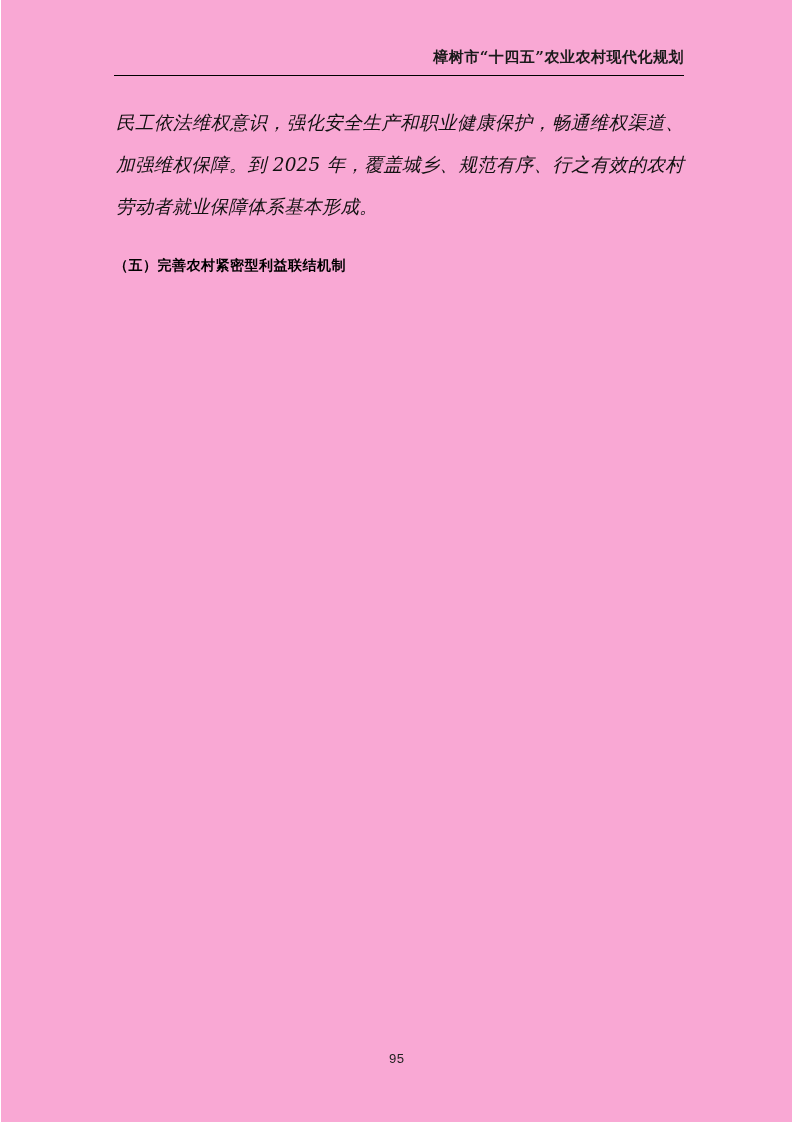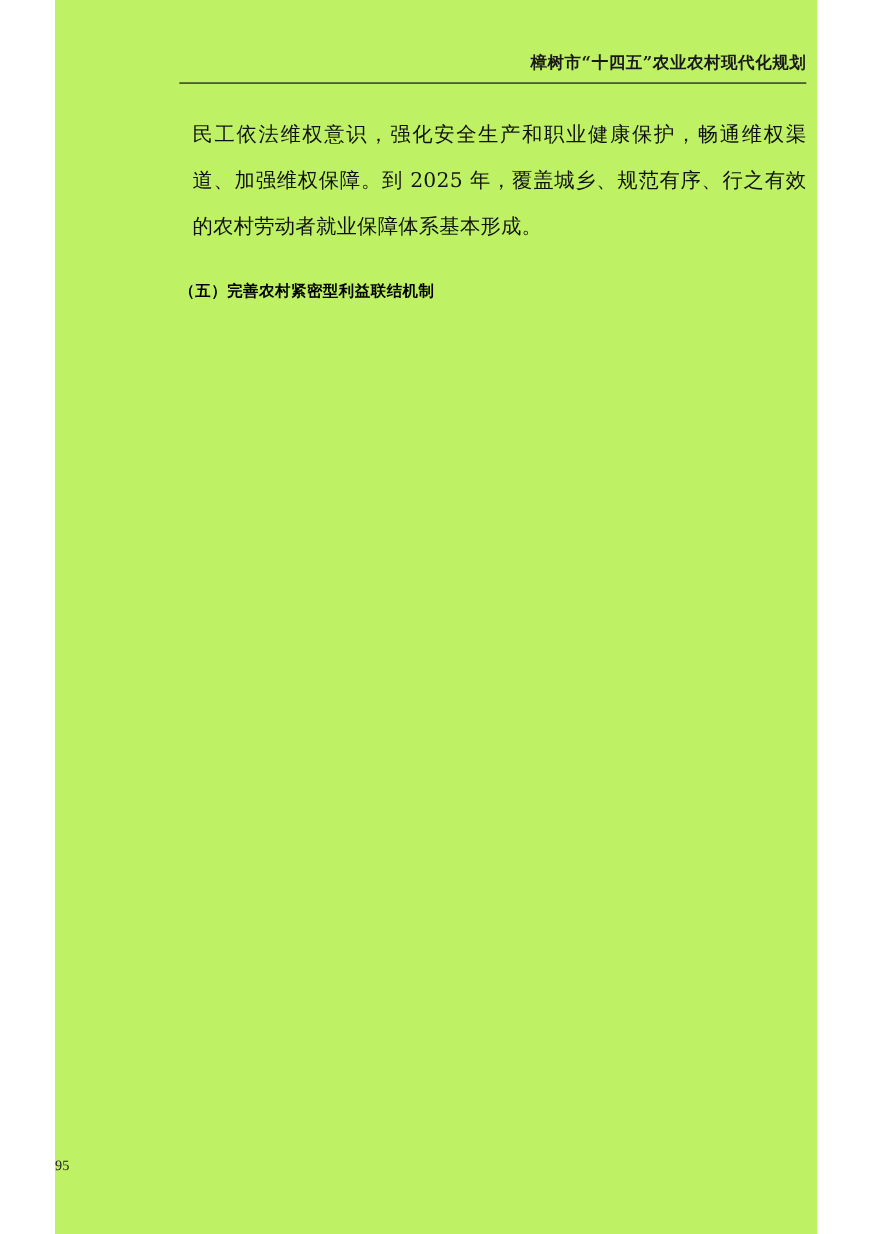--- a/index.html
+++ b/index.html
@@ -2,23 +2,23 @@
 <html><head>
 <meta charset="utf-8">
 <style>
   html, body {
     margin: 0;
     padding: 0;
     background: #ffffff;
   }
   .page {
     position: relative;
-    width: 693px;
+    width: 791px;
     height: 1122px;
-    background: #bef264;
+    background: #f9a8d4;
     margin: 0 auto;
     box-sizing: border-box;
     font-family: "DejaVu Serif", "Liberation Serif", serif;
     color: #000000;
     overflow: hidden;
   }
   .content {
     position: absolute;
     left: 113px;
     top: 48px;
@@ -32,49 +32,50 @@
     letter-spacing: 0.5px;
     color: #1a1a1a;
     padding-bottom: 8px;
   }
   .header-rule {
     border-bottom: 1.2px solid #000000;
     width: 100%;
     margin-bottom: 26px;
   }
   p.body-text {
-    margin: 0 0 0 12px;
+    margin: 0 0 0 2px;
     font-size: 18.5px;
     line-height: 42px;
     text-align: justify;
     text-justify: inter-ideograph;
     letter-spacing: 0.2px;
     color: #111111;
+    font-style: italic;
   }
   p.body-text.indent {
     text-indent: 37px;
   }
   h2.section-heading {
     margin: 16px 0 2px 0;
     font-size: 14px;
     font-weight: bold;
     line-height: 42px;
     letter-spacing: 0.5px;
     color: #000000;
     font-family: "DejaVu Serif", "Liberation Serif", serif;
   }
   .page-number {
     position: absolute;
     left: 0;
     right: 0;
     top: 1052px;
-    text-align: left;
+    text-align: center;
     font-size: 13px;
     color: #222222;
-    font-family: Liberation Serif, serif;
+    font-family: Liberation Mono, monospace;
   }
 </style>
 </head>
 <body>
 
 <div class="page">
 
   <div class="content">
 
     <div class="header">樟树市“十四五”农业农村现代化规划</div>

